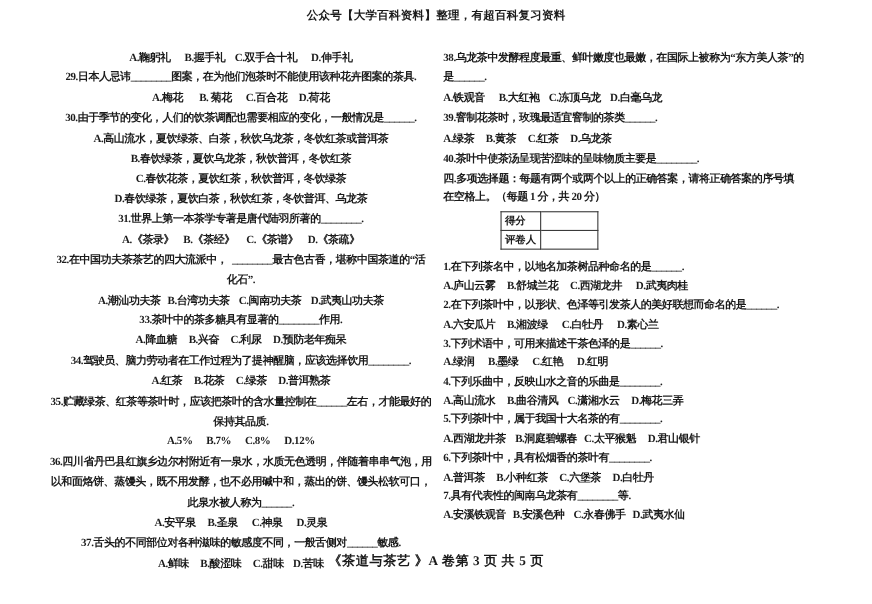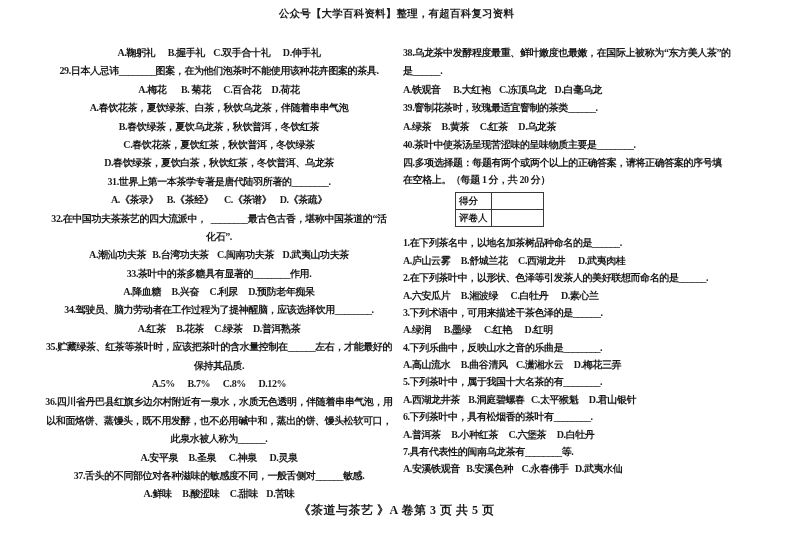--- a/index.html
+++ b/index.html
@@ -70,21 +70,22 @@
 
 <div class="page">
 
   <div class="doc-header">公众号【大学百科资料】整理，有超百科复习资料</div>
 
   <div class="col col-left">
     <div id="left-lines">
         <div class="line">A.鞠躬礼      B.握手礼    C.双手合十礼      D.伸手礼</div>
         <div class="line">29.日本人忌讳________图案，在为他们泡茶时不能使用该种花卉图案的茶具.</div>
         <div class="line">A.梅花       B. 菊花      C.百合花     D.荷花</div>
-        <div class="line">A.春饮花茶，夏饮绿茶、白茶，秋饮乌龙茶，伴随着串串气泡</div>
+        <div class="line">30.由于季节的变化，人们的饮茶调配也需要相应的变化，一般情况是______.</div>
+        <div class="line">A.高山流水，夏饮绿茶、白茶，秋饮乌龙茶，冬饮红茶或普洱茶</div>
         <div class="line">B.春饮绿茶，夏饮乌龙茶，秋饮普洱，冬饮红茶</div>
         <div class="line">C.春饮花茶，夏饮红茶，秋饮普洱，冬饮绿茶</div>
         <div class="line">D.春饮绿茶，夏饮白茶，秋饮红茶，冬饮普洱、乌龙茶</div>
         <div class="line">31.世界上第一本茶学专著是唐代陆羽所著的________.</div>
         <div class="line">A.《茶录》    B.《茶经》     C.《茶谱》    D.《茶疏》</div>
         <div class="line">32.在中国功夫茶茶艺的四大流派中，  ________最古色古香，堪称中国茶道的“活</div>
         <div class="line">化石”.</div>
         <div class="line">A.潮汕功夫茶   B.台湾功夫茶    C.闽南功夫茶    D.武夷山功夫茶</div>
         <div class="line">33.茶叶中的茶多糖具有显著的________作用.</div>
         <div class="line">A.降血糖     B.兴奋     C.利尿     D.预防老年痴呆</div>

